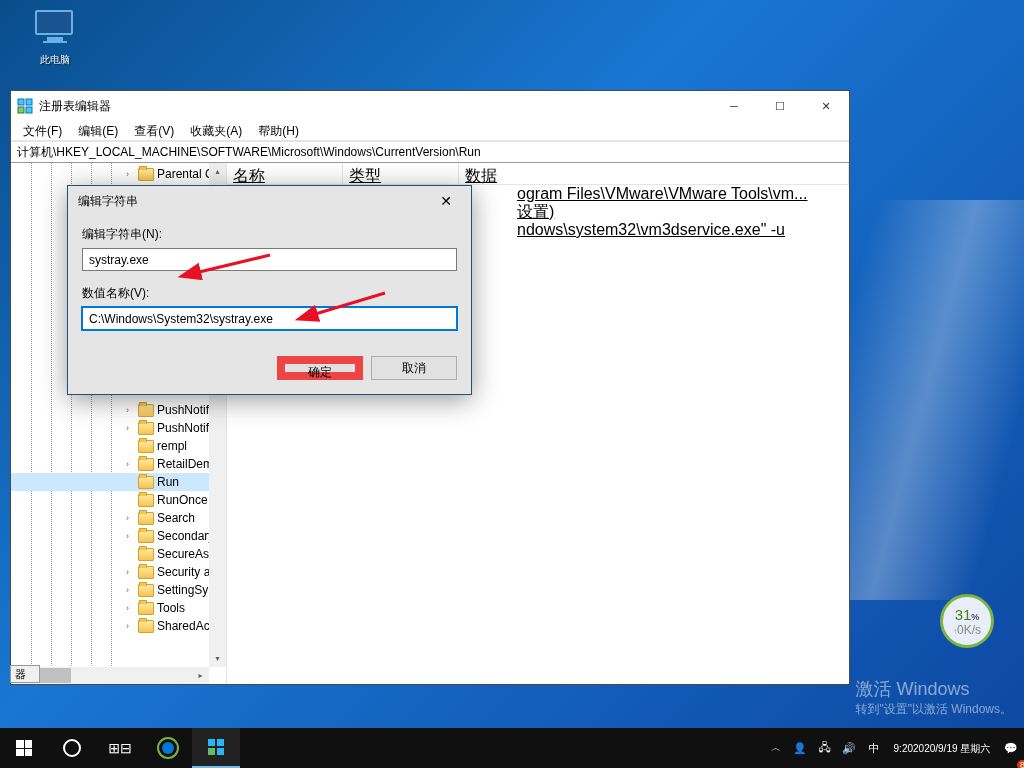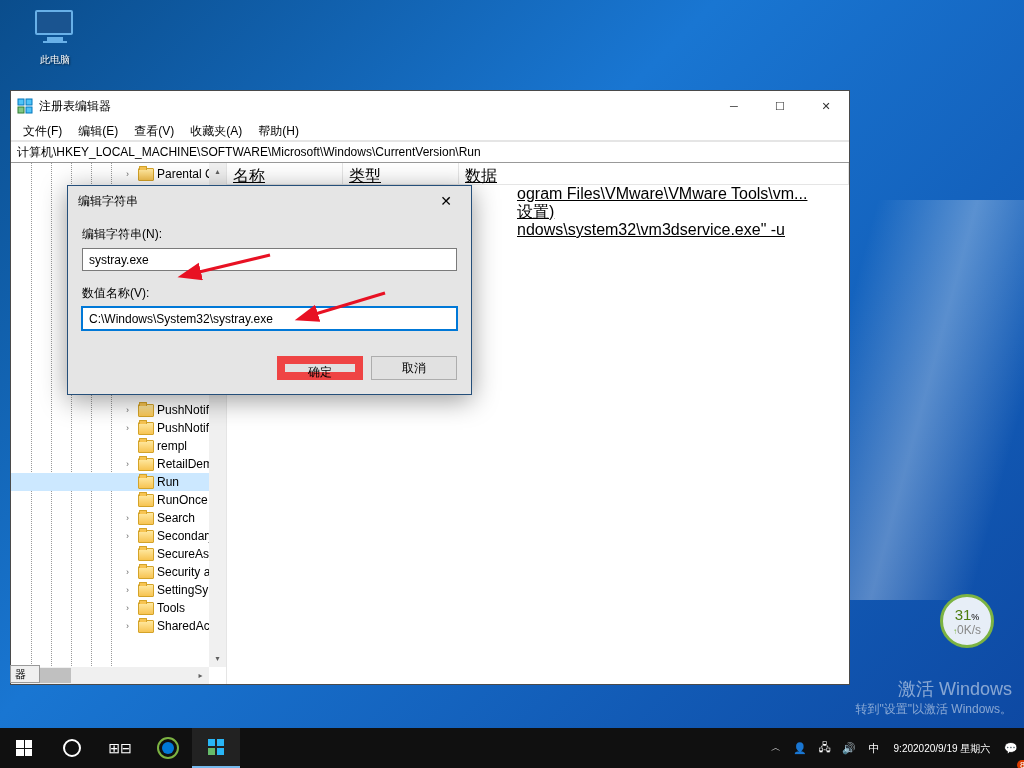--- a/index.html
+++ b/index.html
@@ -59,21 +59,21 @@
 .cortana-circle { width: 18px; height: 18px; border: 2px solid white; border-radius: 50%; }
 .taskview-icon { color: white; font-size: 14px; }
 .systray { position: absolute; right: 0; display: flex; align-items: center; height: 40px; color: white; font-size: 11px; }
 .systray-item { padding: 0 6px; height: 40px; display: flex; align-items: center; cursor: pointer; }
 .tray-arrow { font-size: 10px; }
 .clock { text-align: center; padding: 0 8px; line-height: 13px; font-size: 10px; }
 .notif-badge { position: relative; }
 .notif-count { position: absolute; bottom: -2px; right: -4px; background: #d83b01; border-radius: 7px; font-size: 9px; padding: 0 3px; }
 
 
-.watermark { position: absolute; right: 12px; bottom: 50px; color: rgba(255,255,255,0.5); text-align: right; font-size: 12px; }
+.watermark { position: absolute; right: 12px; bottom: 50px; color: rgba(255,255,255,0.5); text-align: left; font-size: 12px; }
 .watermark-title { font-size: 18px; font-weight: 300; }
 
 
 .speed-meter { position: absolute; right: 30px; bottom: 120px; width: 54px; height: 54px; border-radius: 50%; background: rgba(255,255,255,0.9); border: 3px solid #7cb342; display: flex; flex-direction: column; align-items: center; justify-content: center; font-size: 10px; }
 .speed-pct { font-size: 15px; color: #4d7c0f; }
 .speed-rate { font-size: 12px; color: #888; }
 .speed-arrow { color: #7cb342; font-size: 8px; }
 
 
 .dialog { position: absolute; top: 185px; left: 67px; width: 405px; background: #e5e5e5; border: 1px solid #254f7a; box-shadow: 0 5px 25px rgba(0,0,0,0.4); }

